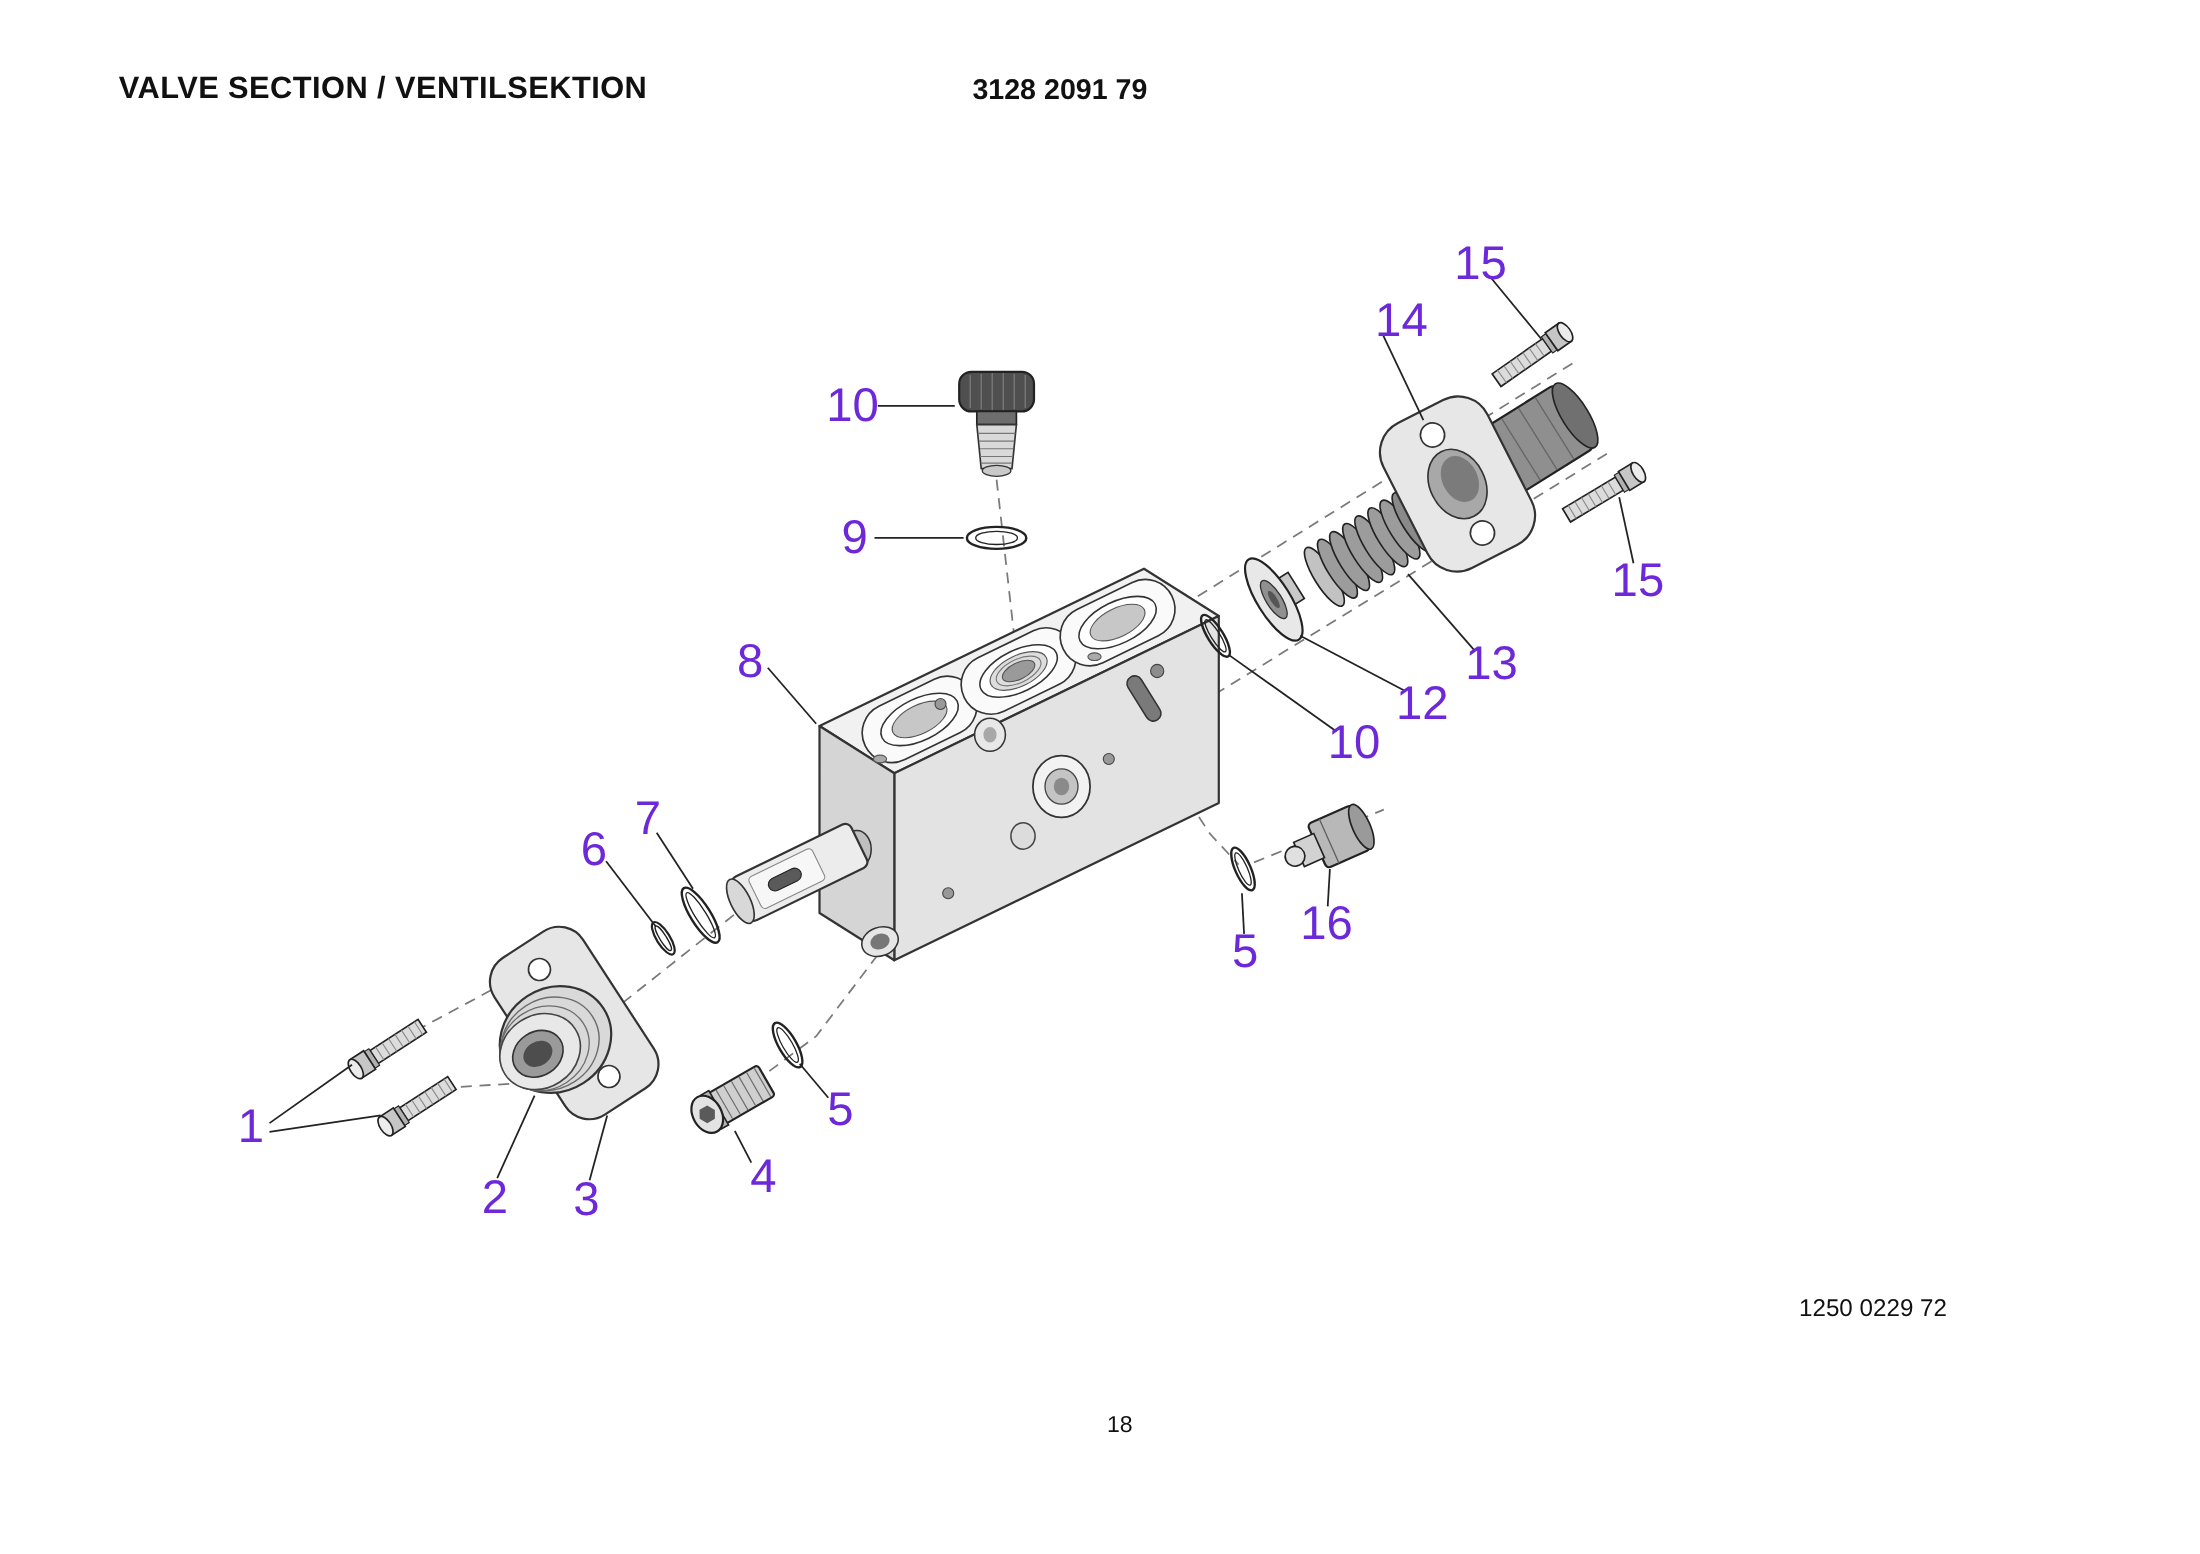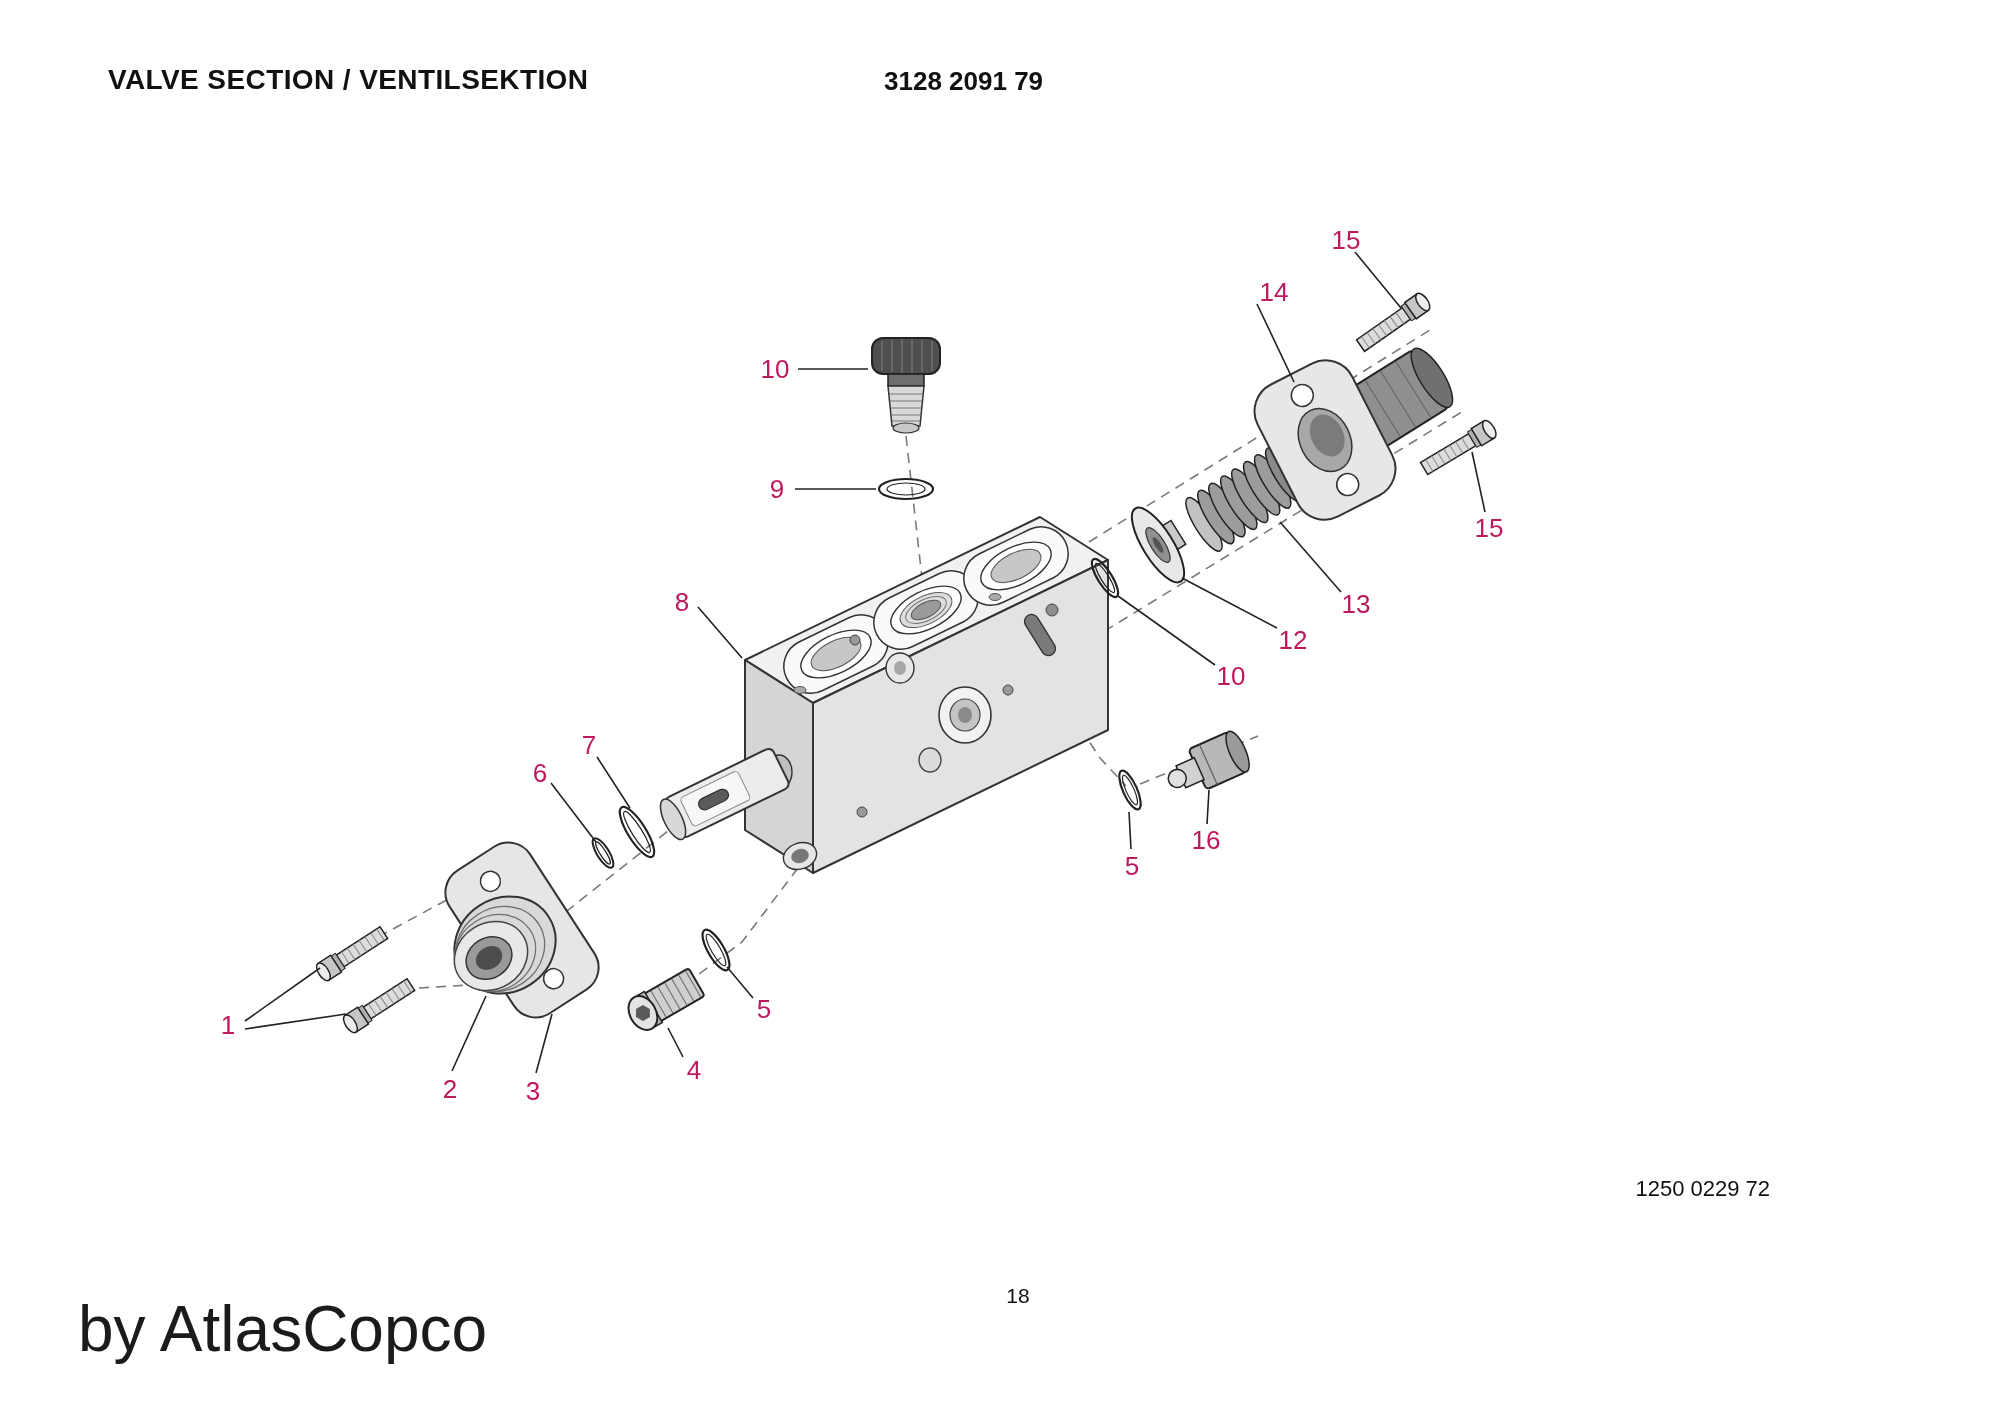--- a/index.html
+++ b/index.html
@@ -2,21 +2,21 @@
 <html><head>
 <meta charset="utf-8">
 <style>
   html,body{margin:0;padding:0;background:#ffffff;}
   .page{position:relative;width:2000px;height:1413px;background:#ffffff;
         font-family:"Liberation Sans",sans-serif;color:#111;overflow:hidden;padding-left:36px;}
   .hdr-title{position:absolute;left:108px;top:64px;font-size:28px;font-weight:bold;letter-spacing:.4px;}
   .hdr-doc{position:absolute;left:862px;top:66px;font-size:26px;font-weight:bold;margin-left:22px;}
   .diagram-svg{position:absolute;left:0;top:0;width:2000px;height:1413px;}
   .callout-layer{position:absolute;left:0;top:0;width:2000px;height:1413px;pointer-events:none;}
-  .callout{position:absolute;transform:translate(-50%,-50%);font-size:26px;color:#be185d;white-space:nowrap;}
+  .callout{position:absolute;transform:translate(-50%,-50%);font-size:43px;color:#6d28d9;white-space:nowrap;}
   .part-number{position:absolute;left:1540px;top:1176px;width:230px;text-align:right;font-size:22px;}
   .page-number{position:absolute;left:50%;top:1284px;transform:translateX(-50%);font-size:21px;}
   .watermark{position:absolute;left:78px;top:1292px;font-size:64px;color:#1b1b1b;}
 </style>
 </head>
 <body>
 
 <div class="page">
 
   <div class="hdr-title">VALVE SECTION / VENTILSEKTION</div>
@@ -268,15 +268,14 @@
       <div class="callout" style="left: 1293px; top: 640px;">12</div>
       <div class="callout" style="left: 1356px; top: 604px;">13</div>
       <div class="callout" style="left: 1246px; top: 292px; margin-left: 28px;">14</div>
       <div class="callout" style="left: 1346px; top: 240px;">15</div>
       <div class="callout" style="left: 1489px; top: 528px;">15</div>
       <div class="callout" style="left: 1206px; top: 840px;">16</div>
     </div>
 
   <div class="part-number">1250 0229 72</div>
   <div class="page-number">18</div>
-  <div class="watermark">by AtlasCopco</div>
 
 </div>
 
 </body></html>

